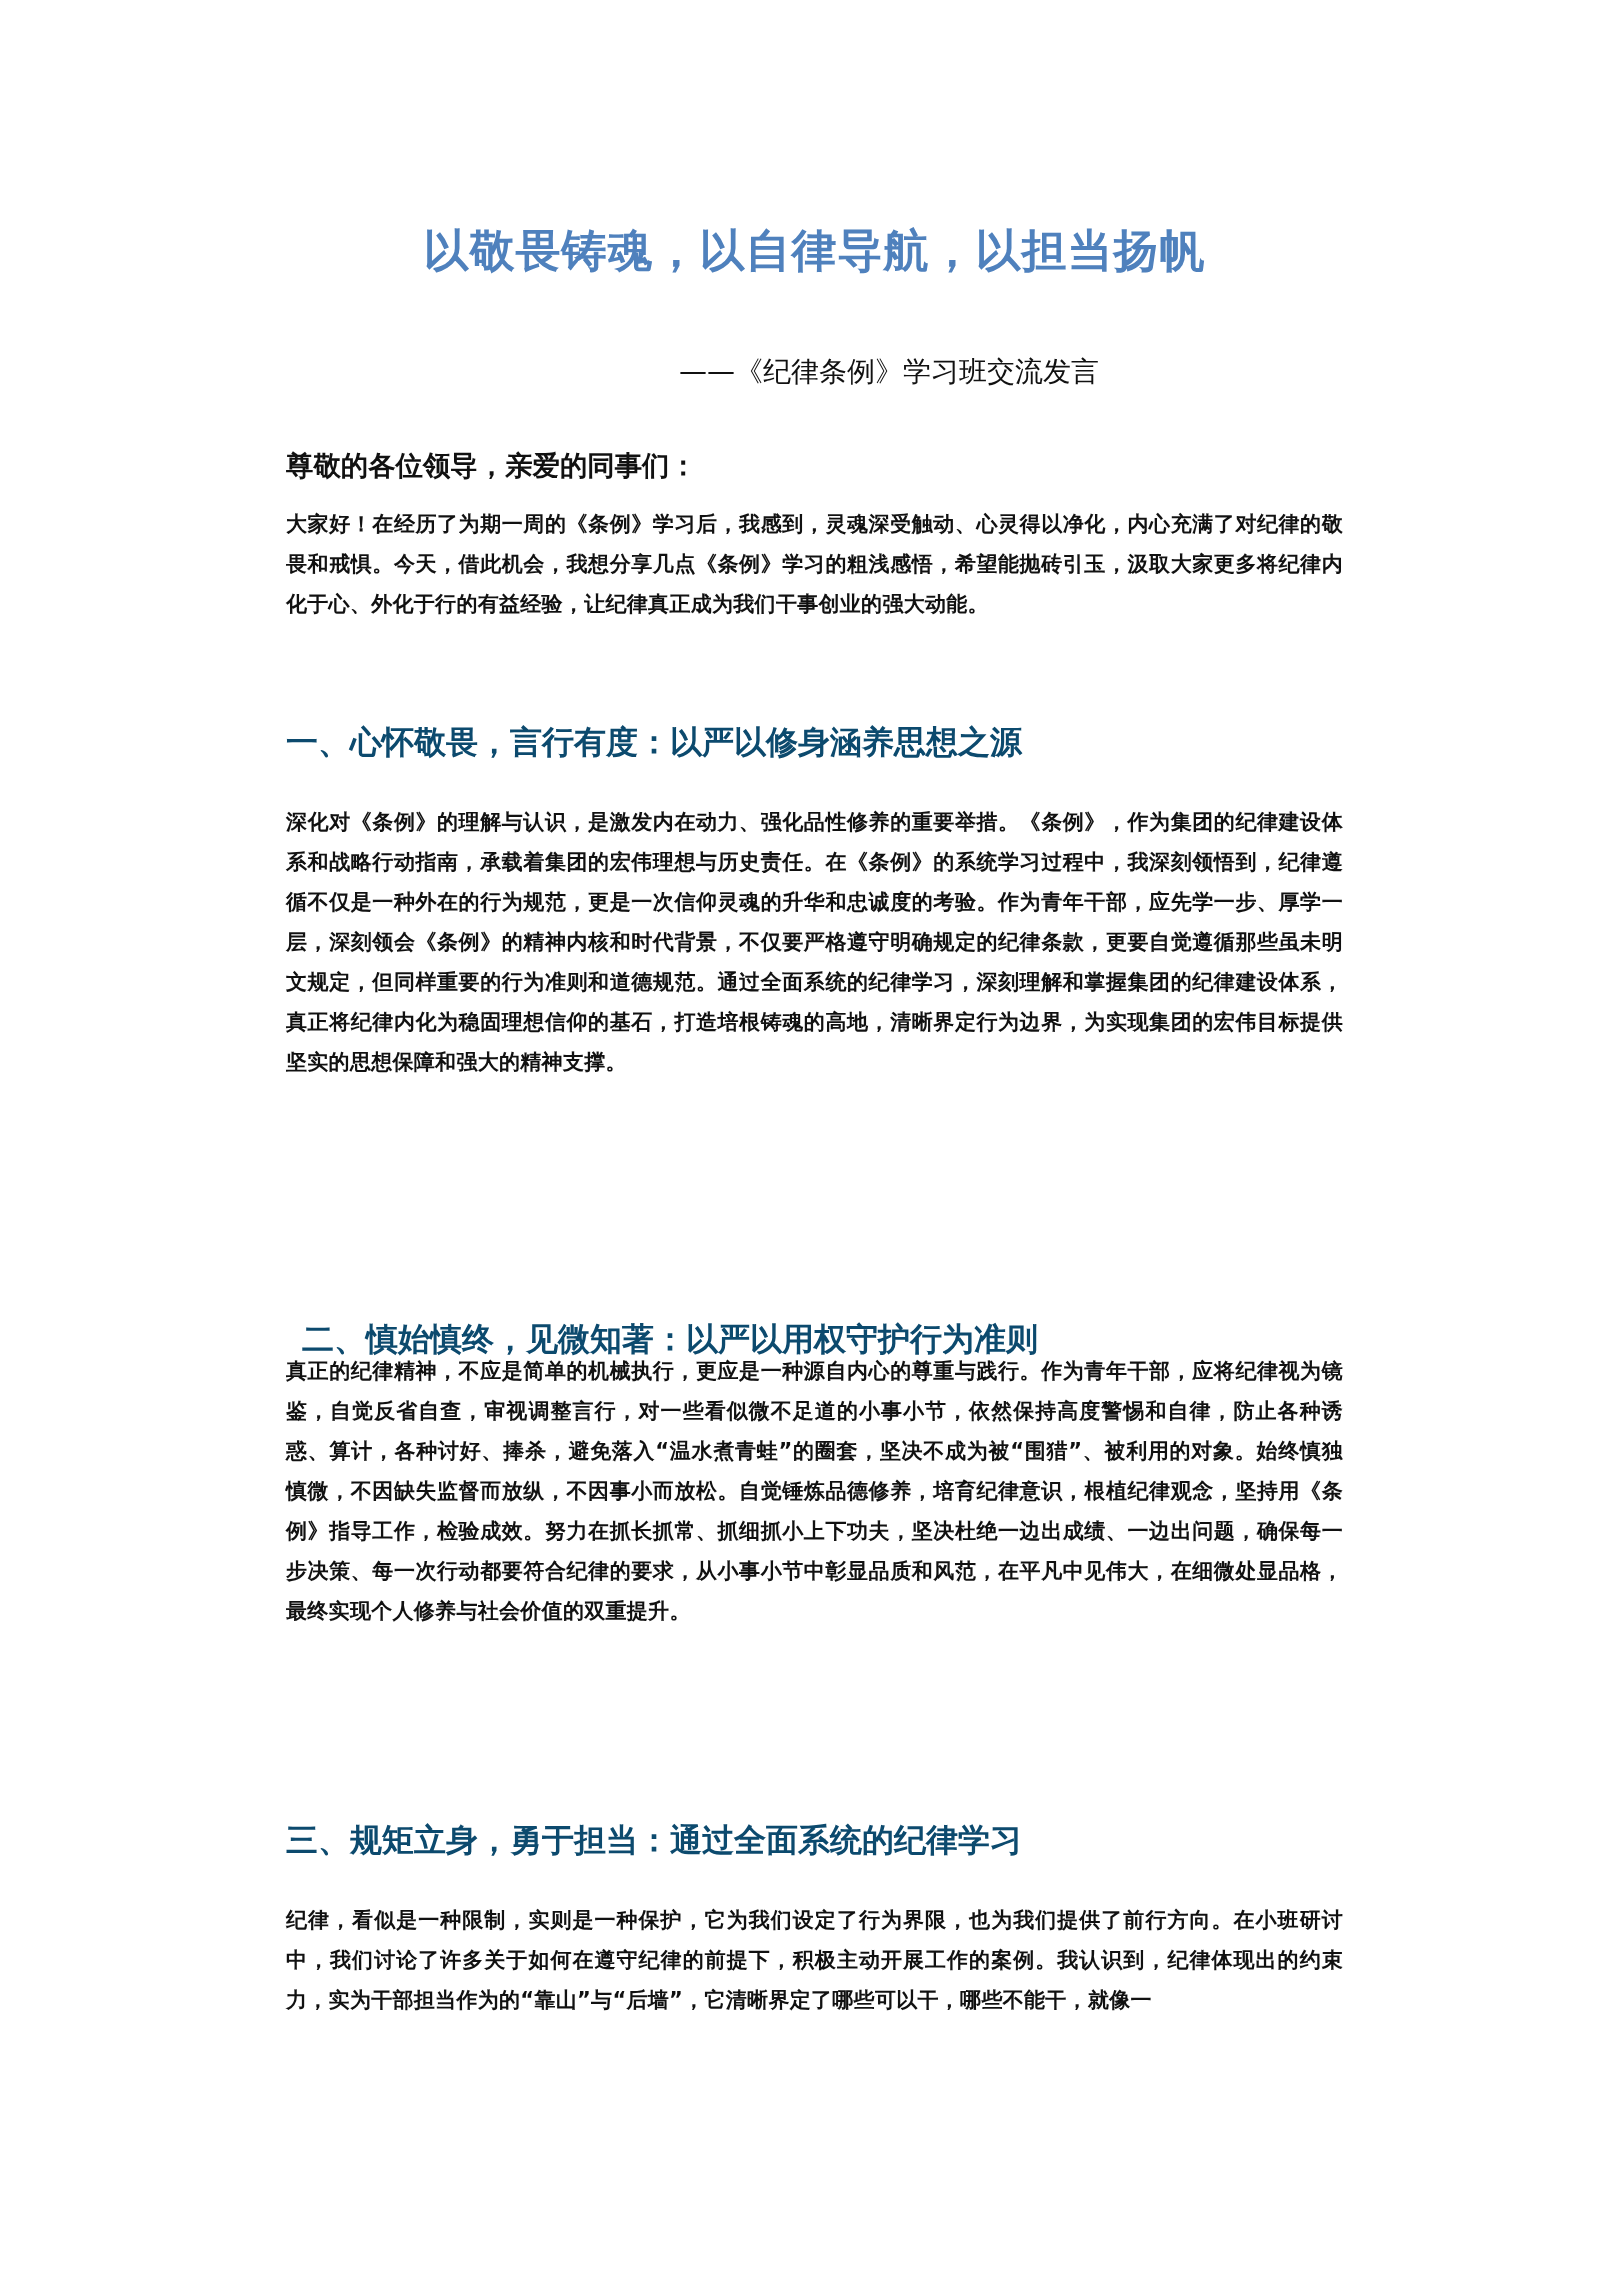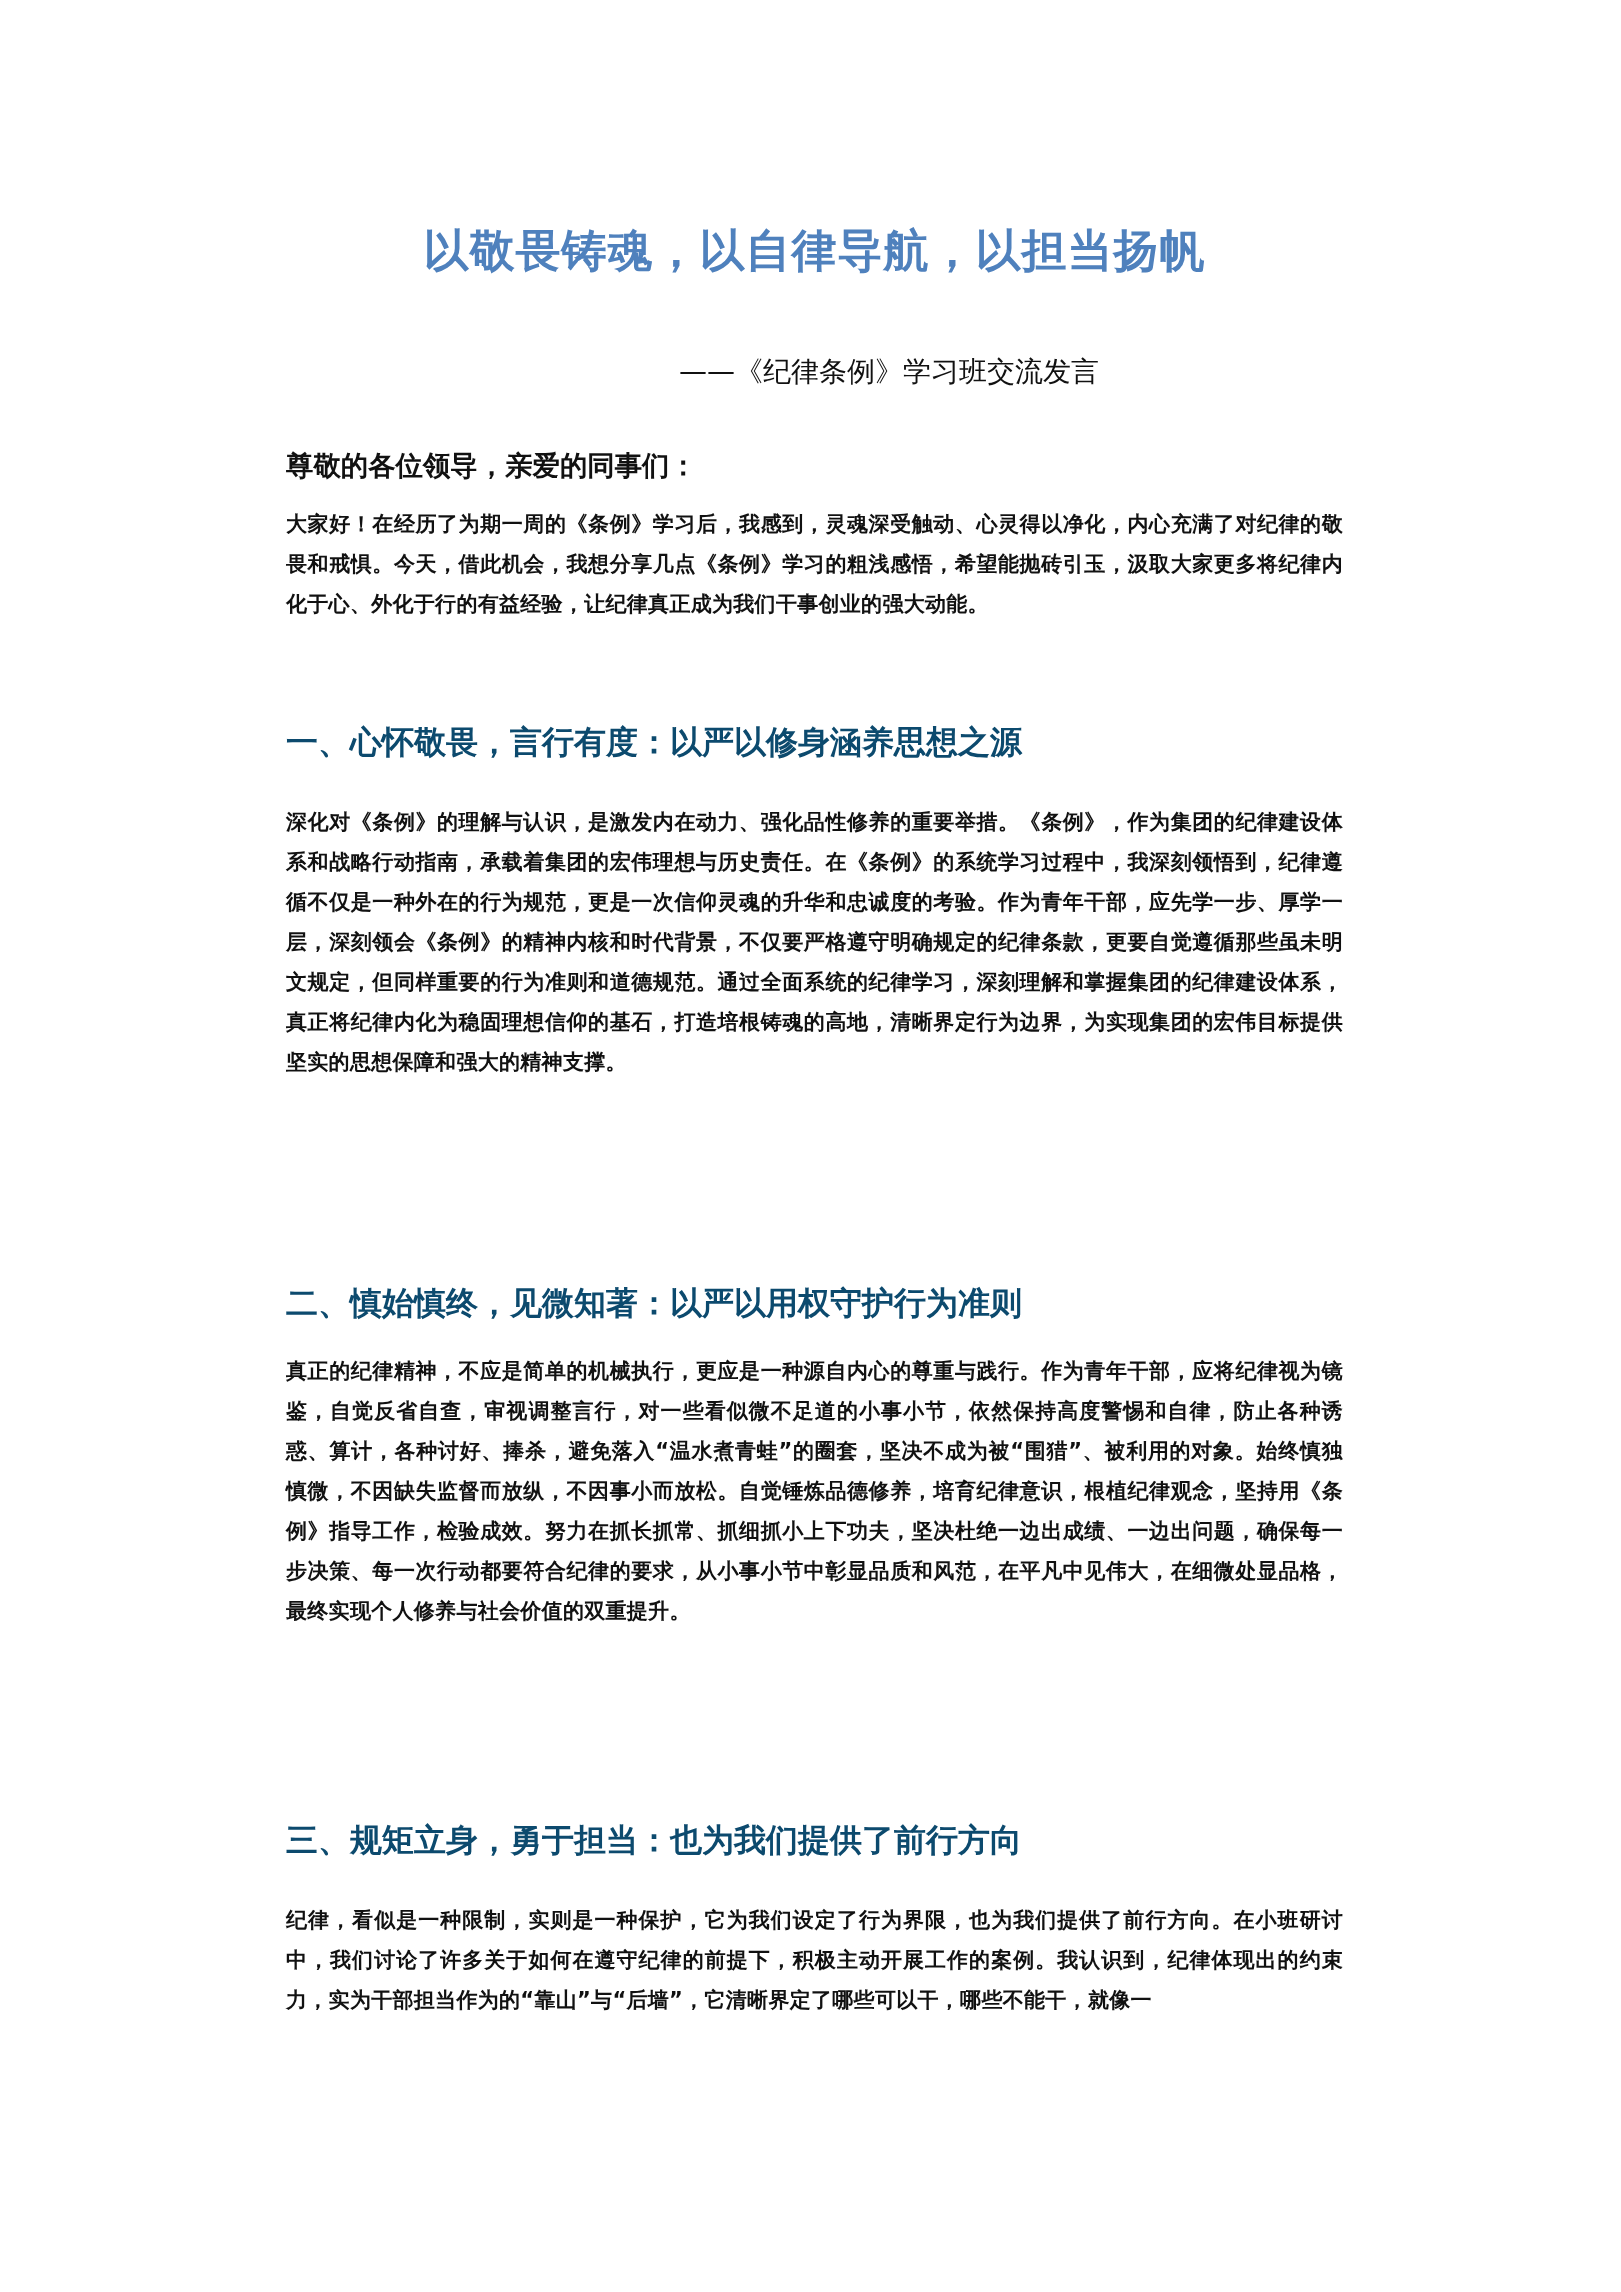--- a/index.html
+++ b/index.html
@@ -72,37 +72,37 @@
       left: 0;
       font-size: 32px;
       font-weight: bold;
       color: #0c4a6e;
       line-height: 39px;
       margin: 0;
     }
     #p-intro { top: 504px; }
     #h-1 { top: 723px; }
     #p-1 { top: 802px; }
-    #h-2 { top: 1284px; }
+    #h-2 { top: 1320px; margin-left: 16px; }
     #p-2 { top: 1351px; }
     #h-3 { top: 1821px; }
     #p-3 { top: 1900px; }
   </style>
 </head>
 <body>
 
 <div class="page">
   <h1 class="title">以敬畏铸魂，以自律导航，以担当扬帆</h1>
   <p class="subtitle">——《纪律条例》学习班交流发言</p>
   <p class="salutation">尊敬的各位领导，亲爱的同事们：</p>
 
   <p class="para" id="p-intro">大家好！在经历了为期一周的《条例》学习后，我感到，灵魂深受触动、心灵得以净化，内心充满了对纪律的敬畏和戒惧。今天，借此机会，我想分享几点《条例》学习的粗浅感悟，希望能抛砖引玉，汲取大家更多将纪律内化于心、外化于行的有益经验，让纪律真正成为我们干事创业的强大动能。</p>
 
   <h2 class="section-heading" id="h-1">一、心怀敬畏，言行有度：以严以修身涵养思想之源</h2>
   <p class="para" id="p-1">深化对《条例》的理解与认识，是激发内在动力、强化品性修养的重要举措。《条例》，作为集团的纪律建设体系和战略行动指南，承载着集团的宏伟理想与历史责任。在《条例》的系统学习过程中，我深刻领悟到，纪律遵循不仅是一种外在的行为规范，更是一次信仰灵魂的升华和忠诚度的考验。作为青年干部，应先学一步、厚学一层，深刻领会《条例》的精神内核和时代背景，不仅要严格遵守明确规定的纪律条款，更要自觉遵循那些虽未明文规定，但同样重要的行为准则和道德规范。通过全面系统的纪律学习，深刻理解和掌握集团的纪律建设体系，真正将纪律内化为稳固理想信仰的基石，打造培根铸魂的高地，清晰界定行为边界，为实现集团的宏伟目标提供坚实的思想保障和强大的精神支撑。</p>
 
   <h2 class="section-heading" id="h-2">二、慎始慎终，见微知著：以严以用权守护行为准则</h2>
   <p class="para" id="p-2">真正的纪律精神，不应是简单的机械执行，更应是一种源自内心的尊重与践行。作为青年干部，应将纪律视为镜鉴，自觉反省自查，审视调整言行，对一些看似微不足道的小事小节，依然保持高度警惕和自律，防止各种诱惑、算计，各种讨好、捧杀，避免落入“温水煮青蛙”的圈套，坚决不成为被“围猎”、被利用的对象。始终慎独慎微，不因缺失监督而放纵，不因事小而放松。自觉锤炼品德修养，培育纪律意识，根植纪律观念，坚持用《条例》指导工作，检验成效。努力在抓长抓常、抓细抓小上下功夫，坚决杜绝一边出成绩、一边出问题，确保每一步决策、每一次行动都要符合纪律的要求，从小事小节中彰显品质和风范，在平凡中见伟大，在细微处显品格，最终实现个人修养与社会价值的双重提升。</p>
 
-  <h2 class="section-heading" id="h-3">三、规矩立身，勇于担当：也为我们提供了前行方向</h2>
+  <h2 class="section-heading" id="h-3">三、规矩立身，勇于担当：通过全面系统的纪律学习</h2>
   <p class="para" id="p-3">纪律，看似是一种限制，实则是一种保护，它为我们设定了行为界限，也为我们提供了前行方向。在小班研讨中，我们讨论了许多关于如何在遵守纪律的前提下，积极主动开展工作的案例。我认识到，纪律体现出的约束力，实为干部担当作为的“靠山”与“后墙”，它清晰界定了哪些可以干，哪些不能干，就像一</p>
 </div>
 
 
 </body></html>

